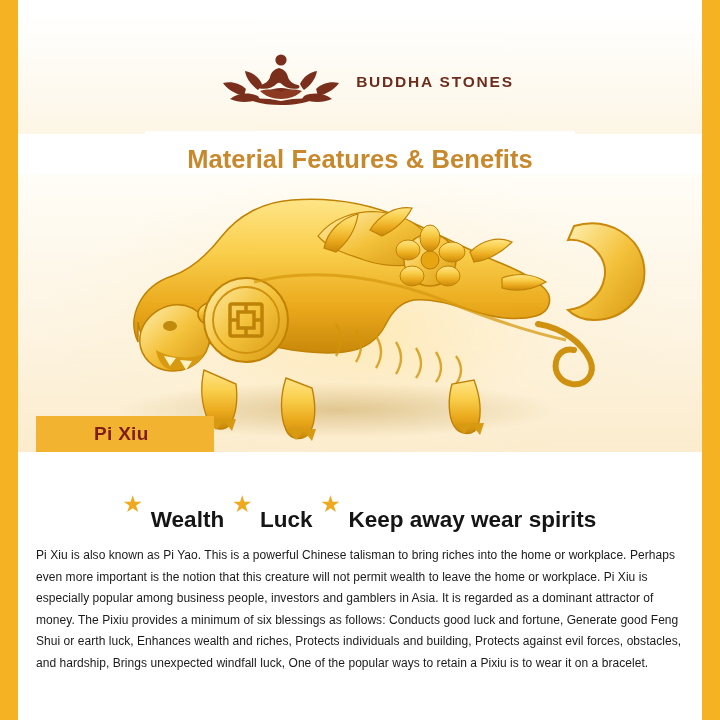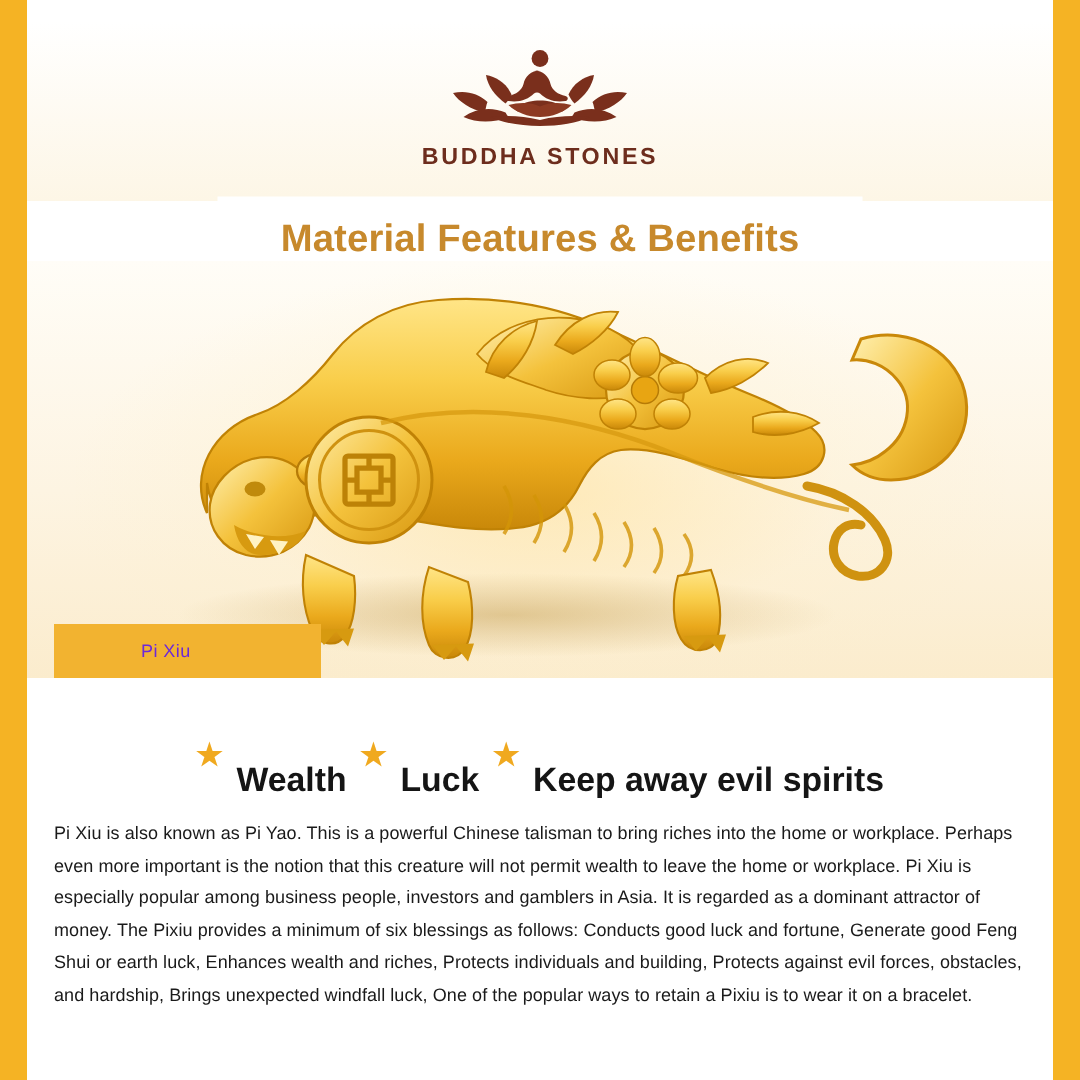--- a/index.html
+++ b/index.html
@@ -34,23 +34,23 @@
     background: #ffffff;
   }
 
   
   .header {
     position: absolute;
     left: 18px; right: 18px; top: 14px;
     height: 120px;
     background: linear-gradient(180deg,#ffffff 0%,#fdf6e6 100%);
     display: flex;
-    flex-direction: column;
+    flex-direction: row;
     align-items: center;
-    justify-content: flex-start;
+    justify-content: center;
     padding-top: 12px;
   }
   .logo-mark {
     width: 150px;
     height: 66px;
     position: relative;
   }
   .logo-mark svg { display:block; width:100%; height:100%; }
   .brand-name {
     margin-top: 4px;
@@ -112,23 +112,23 @@
     bottom: 0px;
     height: 36px;
     min-width: 178px;
     background: #f2b330;
     display: flex;
     align-items: center;
     padding-left: 58px;
     z-index: 5;
   }
   .hero-label span {
-    color: #6d28d9;
-    font-size: 12px;
-    font-weight: normal;
+    color: #7f1d1d;
+    font-size: 19px;
+    font-weight: bold;
     letter-spacing: 0.3px;
   }
 
   
   .content {
     position: absolute;
     left: 18px; right: 18px;
     top: 452px;
     bottom: 0;
     background: #ffffff;
@@ -313,18 +313,18 @@
     </div>
   </div>
 
   <div class="content">
     <div class="benefits">
       <span class="star">★</span>
       <span class="b-text">Wealth</span>
       <span class="star">★</span>
       <span class="b-text">Luck</span>
       <span class="star">★</span>
-      <span class="b-text">Keep away evil spirits</span>
+      <span class="b-text">Keep away wear spirits</span>
     </div>
     <p class="body-copy">Pi Xiu is also known as Pi Yao. This is a powerful Chinese talisman to bring riches into the home or workplace. Perhaps even more important is the notion that this creature will not permit wealth to leave the home or workplace. Pi Xiu is especially popular among business people, investors and gamblers in Asia. It is regarded as a dominant attractor of money. The Pixiu provides a minimum of six blessings as follows: Conducts good luck and fortune, Generate good Feng Shui or earth luck, Enhances wealth and riches, Protects individuals and building, Protects against evil forces, obstacles, and hardship, Brings unexpected windfall luck, One of the popular ways to retain a Pixiu is to wear it on a bracelet.</p>
   </div>
 
 </div>
 
 </body></html>

